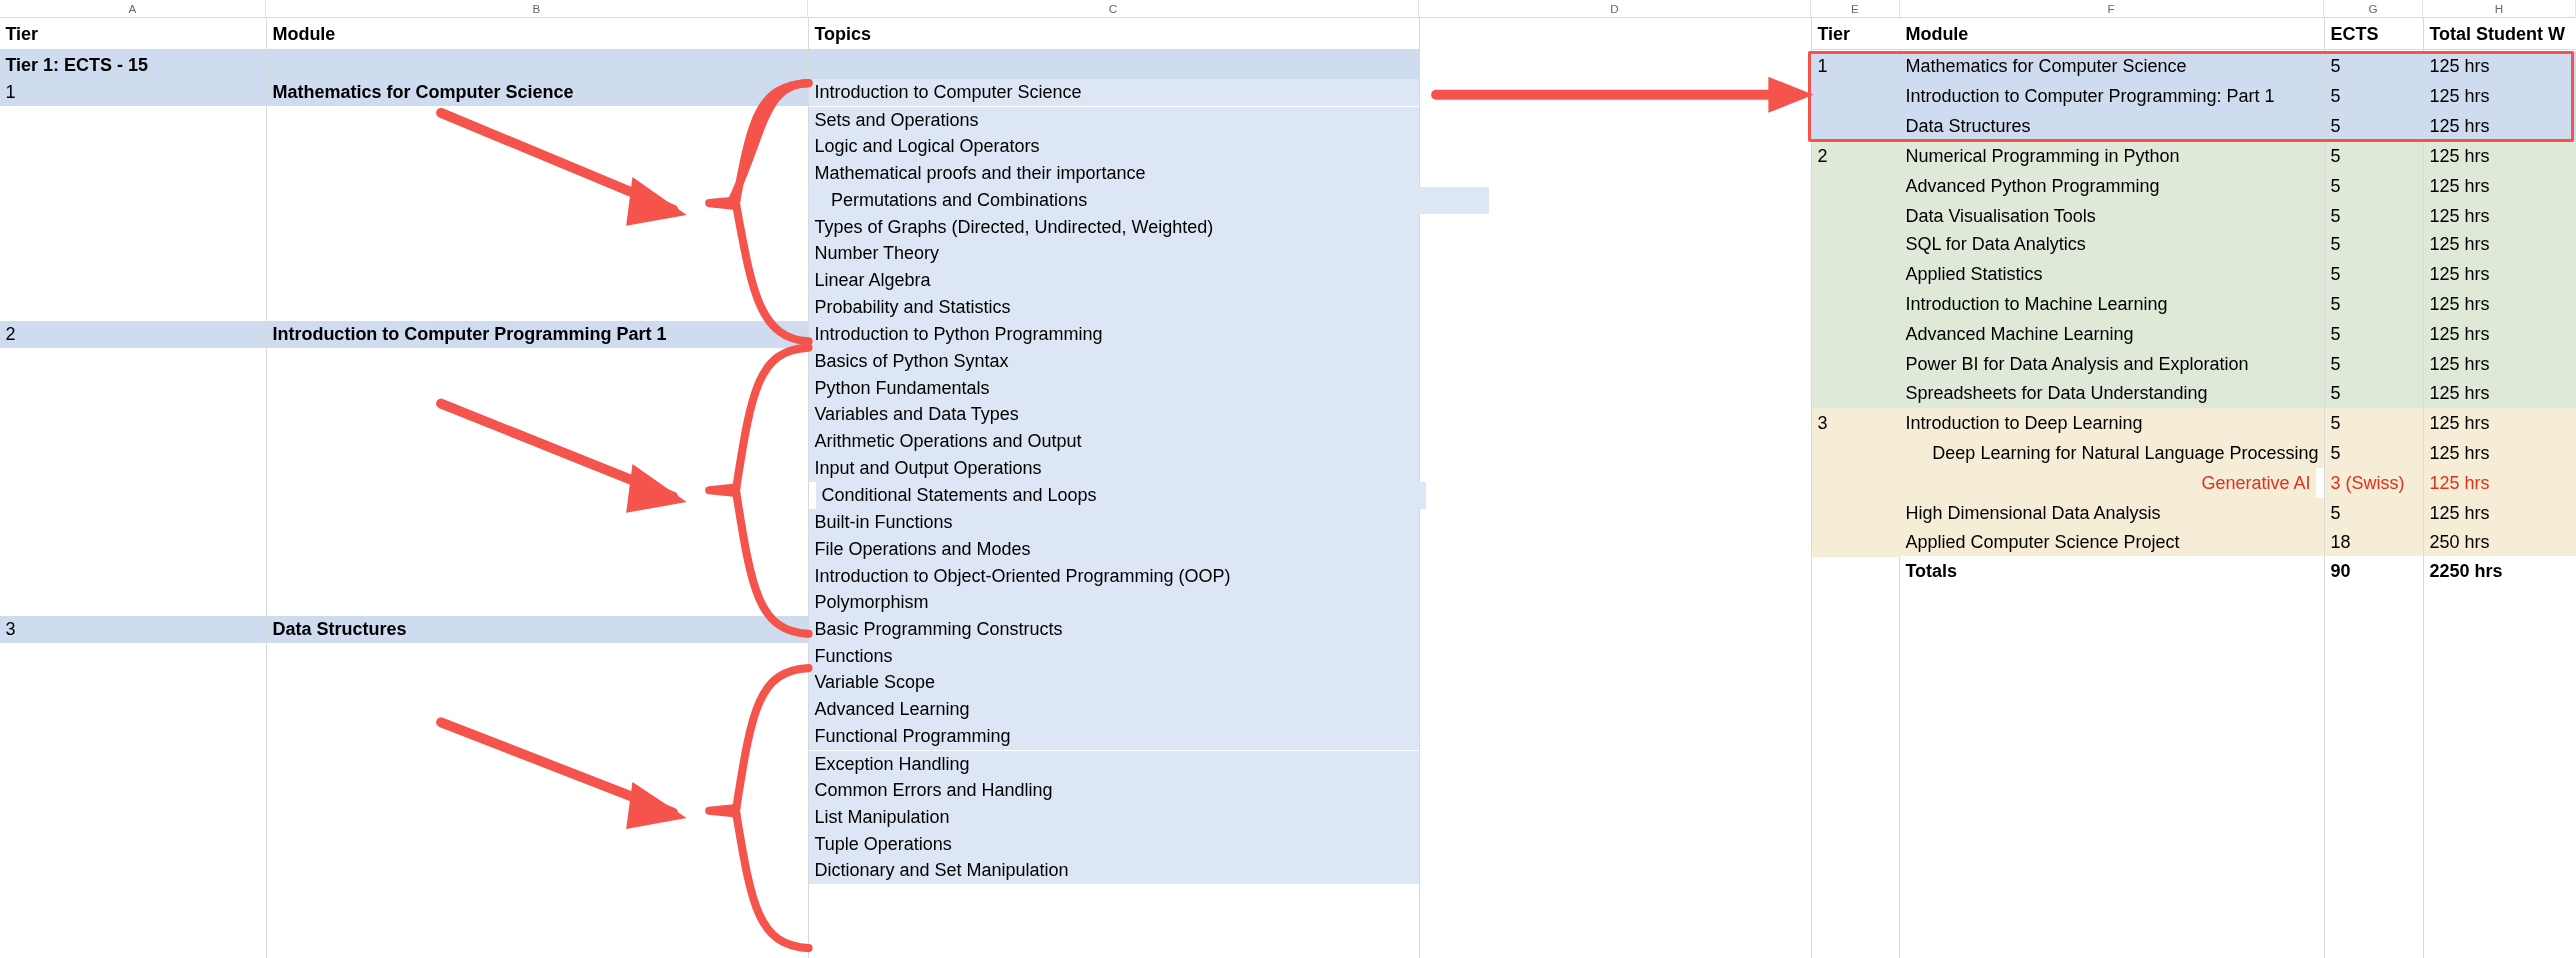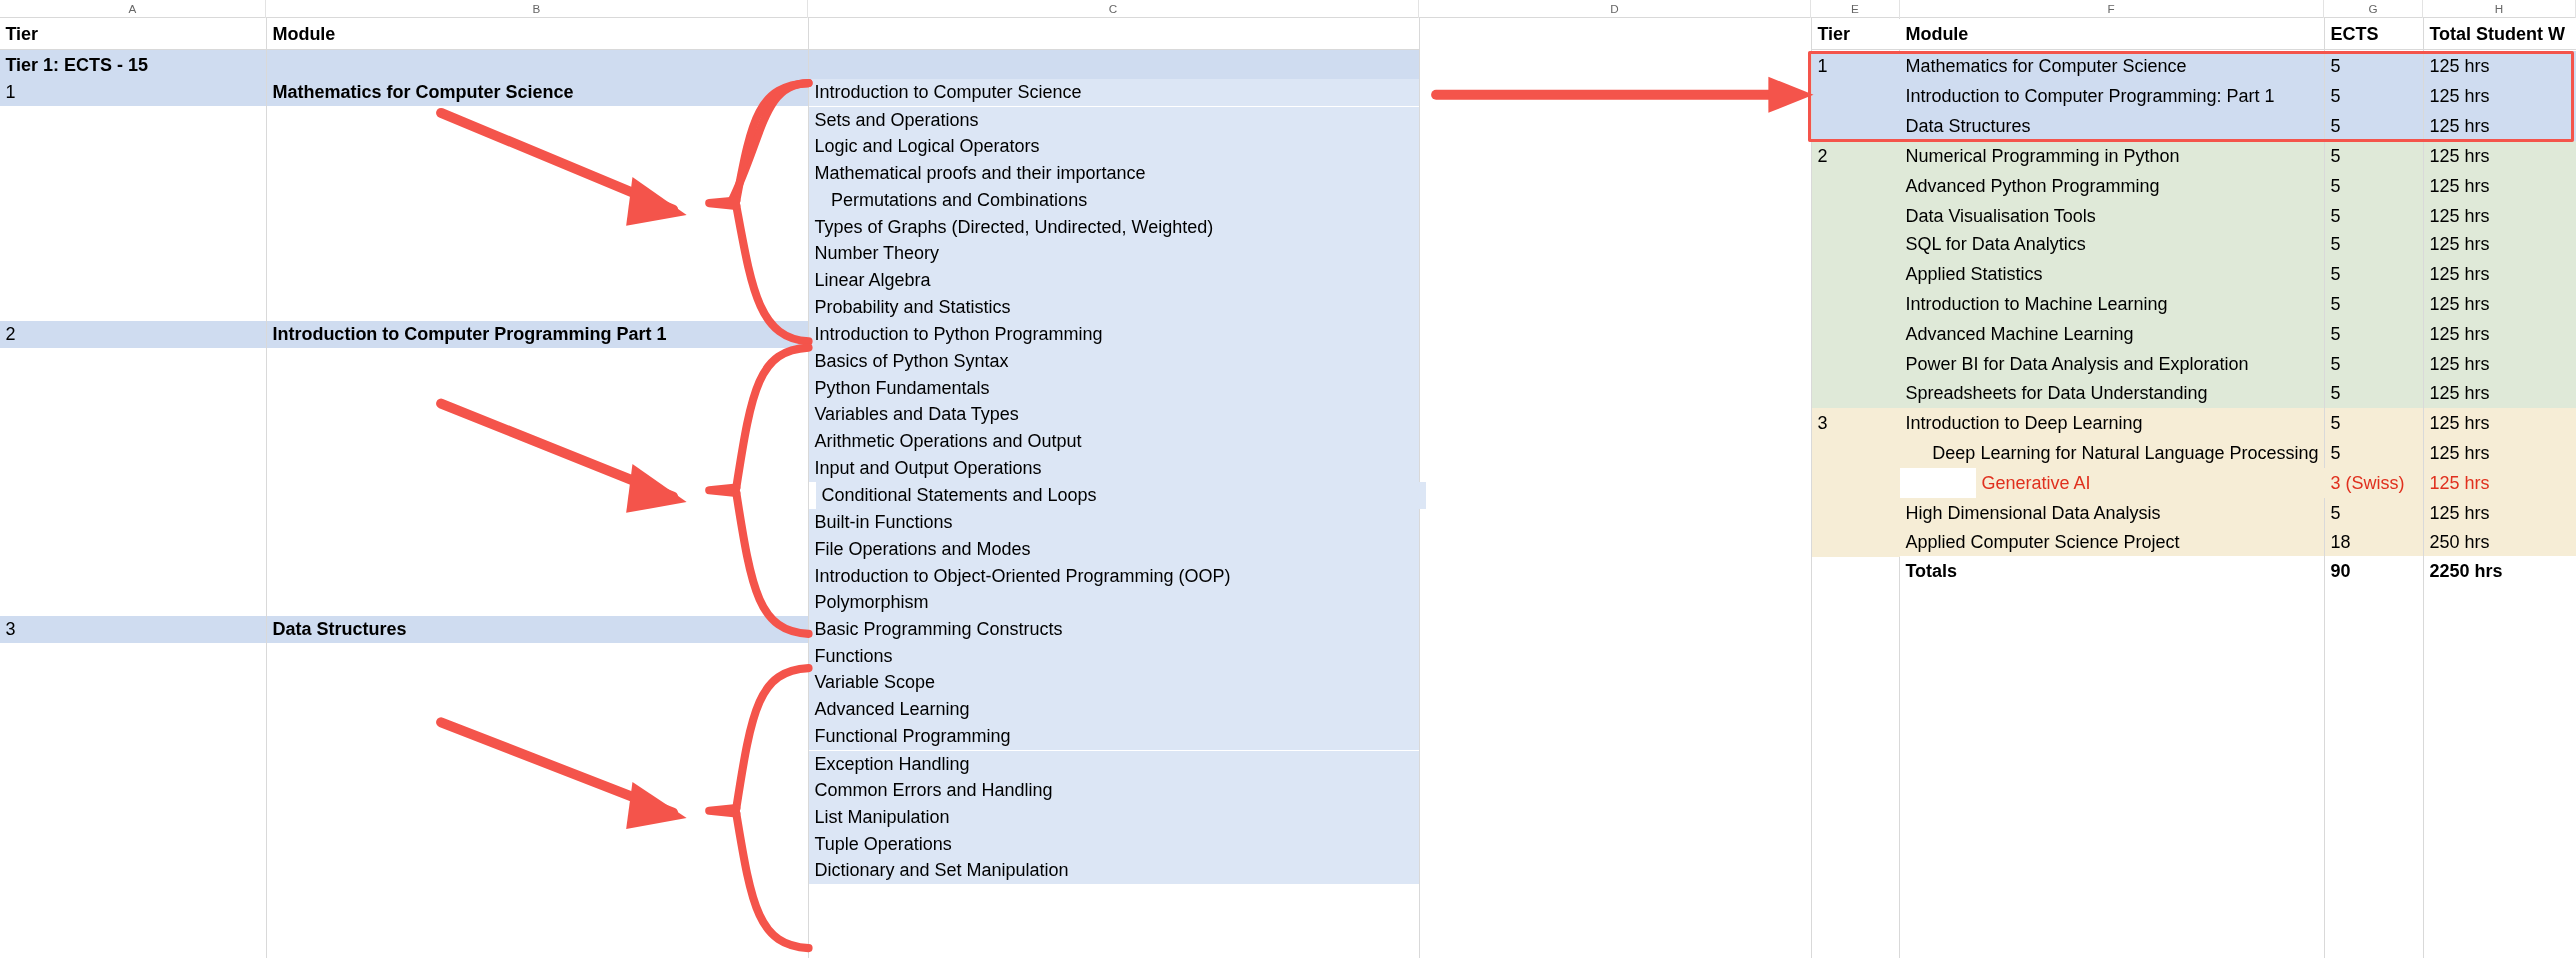--- a/index.html
+++ b/index.html
@@ -91,20 +91,21 @@
   <div class="vline" style="left:266px;top:18px;height:940px;"></div>
   <div class="vline" style="left:808px;top:18px;height:940px;"></div>
   <div class="vline" style="left:1419px;top:18px;height:940px;"></div>
   <div class="vline" style="left:1811px;top:18px;height:940px;"></div>
   <div class="vline" style="left:1899px;top:18px;height:940px;"></div>
   <div class="vline" style="left:2324px;top:18px;height:940px;"></div>
   <div class="vline" style="left:2423px;top:18px;height:940px;"></div>
 
   <div class="cell bold white" style="left:0px;top:19px;width:266px;">Tier</div>
   <div class="cell bold white" style="left:267px;top:19px;width:541px;">Module</div>
+  <div class="cell bold white" style="left:809px;top:19px;width:610px;">Topics</div>
   <div class="hline" style="left:0px;top:49px;width:1419px;"></div>
 
   <div class="cell bold blue" style="left:0px;top:50px;width:266px;">Tier 1: ECTS - 15</div>
   <div class="cell blue" style="left:267px;top:50px;width:541px;"></div>
   <div class="cell blue" style="left:809px;top:50px;width:610px;"></div>
 
   <div id="left-rows">
       <div class="cell blue" style="left: 0px; top: 79px; width: 266px; height: 27px; line-height: 27px;">1</div>
       <div class="cell blue bold" style="left: 267px; top: 79px; width: 541px; height: 27px; line-height: 27px;">Mathematics for Computer Science</div>
       <div class="cell lightblue" style="left: 809px; top: 79px; width: 610px; height: 27px; line-height: 27px;">Introduction to Computer Science</div>
@@ -112,21 +113,21 @@
       <div class="cell white" style="left: 267px; top: 107px; width: 541px; height: 27px; line-height: 27px;"></div>
       <div class="cell lightblue" style="left: 809px; top: 107px; width: 610px; height: 27px; line-height: 27px;">Sets and Operations</div>
       <div class="cell white" style="left: 0px; top: 133px; width: 266px; height: 27px; line-height: 27px;"></div>
       <div class="cell white" style="left: 267px; top: 133px; width: 541px; height: 27px; line-height: 27px;"></div>
       <div class="cell lightblue" style="left: 809px; top: 133px; width: 610px; height: 27px; line-height: 27px;">Logic and Logical Operators</div>
       <div class="cell white" style="left: 0px; top: 160px; width: 266px; height: 27px; line-height: 27px;"></div>
       <div class="cell white" style="left: 267px; top: 160px; width: 541px; height: 27px; line-height: 27px;"></div>
       <div class="cell lightblue" style="left: 809px; top: 160px; width: 610px; height: 27px; line-height: 27px;">Mathematical proofs and their importance</div>
       <div class="cell white" style="left: 0px; top: 187px; width: 266px; height: 27px; line-height: 27px;"></div>
       <div class="cell white" style="left: 267px; top: 187px; width: 541px; height: 27px; line-height: 27px;"></div>
-      <div class="cell lightblue" style="left: 809px; top: 187px; width: 610px; height: 27px; line-height: 27px; padding-left: 22px;">Permutations and Combinations</div>
+      <div class="cell lightblue" style="left: 809px; top: 187px; width: 680px; height: 27px; line-height: 27px; padding-left: 22px;">Permutations and Combinations</div>
       <div class="cell white" style="left: 0px; top: 214px; width: 266px; height: 27px; line-height: 27px;"></div>
       <div class="cell white" style="left: 267px; top: 214px; width: 541px; height: 27px; line-height: 27px;"></div>
       <div class="cell lightblue" style="left: 809px; top: 214px; width: 610px; height: 27px; line-height: 27px;">Types of Graphs (Directed, Undirected, Weighted)</div>
       <div class="cell white" style="left: 0px; top: 240px; width: 266px; height: 27px; line-height: 27px;"></div>
       <div class="cell white" style="left: 267px; top: 240px; width: 541px; height: 27px; line-height: 27px;"></div>
       <div class="cell lightblue" style="left: 809px; top: 240px; width: 610px; height: 27px; line-height: 27px;">Number Theory</div>
       <div class="cell white" style="left: 0px; top: 267px; width: 266px; height: 27px; line-height: 27px;"></div>
       <div class="cell white" style="left: 267px; top: 267px; width: 541px; height: 27px; line-height: 27px;"></div>
       <div class="cell lightblue" style="left: 809px; top: 267px; width: 610px; height: 27px; line-height: 27px;">Linear Algebra</div>
       <div class="cell white" style="left: 0px; top: 294px; width: 266px; height: 27px; line-height: 27px;"></div>
@@ -254,21 +255,21 @@
       <div class="cell green" style="left: 2424px; top: 378px; width: 152px; height: 30px; line-height: 30px;">125 hrs</div>
       <div class="cell tan" style="left: 1812px; top: 408px; width: 88px; height: 30px; line-height: 30px;">3</div>
       <div class="cell tan" style="left: 1900px; top: 408px; width: 424px; height: 30px; line-height: 30px;">Introduction to Deep Learning</div>
       <div class="cell tan" style="left: 2325px; top: 408px; width: 98px; height: 30px; line-height: 30px;">5</div>
       <div class="cell tan" style="left: 2424px; top: 408px; width: 152px; height: 30px; line-height: 30px;">125 hrs</div>
       <div class="cell tan" style="left: 1812px; top: 438px; width: 88px; height: 30px; line-height: 30px;"></div>
       <div class="cell tan" style="left: 1900px; top: 438px; width: 424px; height: 30px; line-height: 30px; text-align: right;">Deep Learning for Natural Language Processing</div>
       <div class="cell tan" style="left: 2325px; top: 438px; width: 98px; height: 30px; line-height: 30px;">5</div>
       <div class="cell tan" style="left: 2424px; top: 438px; width: 152px; height: 30px; line-height: 30px;">125 hrs</div>
       <div class="cell tan redtext" style="left: 1812px; top: 468px; width: 88px; height: 30px; line-height: 30px;"></div>
-      <div class="cell tan redtext" style="left: 1976px; top: 468px; width: 424px; height: 30px; line-height: 30px;">Generative AI</div>
+      <div class="cell tan redtext" style="left: 1892px; top: 468px; width: 424px; height: 30px; line-height: 30px; text-align: right;">Generative AI</div>
       <div class="cell tan redtext" style="left: 2325px; top: 468px; width: 98px; height: 30px; line-height: 30px;">3 (Swiss)</div>
       <div class="cell tan redtext" style="left: 2424px; top: 468px; width: 152px; height: 30px; line-height: 30px;">125 hrs</div>
       <div class="cell tan" style="left: 1812px; top: 498px; width: 88px; height: 30px; line-height: 30px;"></div>
       <div class="cell tan" style="left: 1900px; top: 498px; width: 424px; height: 30px; line-height: 30px;">High Dimensional Data Analysis</div>
       <div class="cell tan" style="left: 2325px; top: 498px; width: 98px; height: 30px; line-height: 30px;">5</div>
       <div class="cell tan" style="left: 2424px; top: 498px; width: 152px; height: 30px; line-height: 30px;">125 hrs</div>
       <div class="cell tan" style="left: 1812px; top: 527px; width: 88px; height: 30px; line-height: 30px;"></div>
       <div class="cell tan" style="left: 1900px; top: 527px; width: 424px; height: 30px; line-height: 30px;">Applied Computer Science Project</div>
       <div class="cell tan" style="left: 2325px; top: 527px; width: 98px; height: 30px; line-height: 30px;">18</div>
       <div class="cell tan" style="left: 2424px; top: 527px; width: 152px; height: 30px; line-height: 30px;">250 hrs</div>

